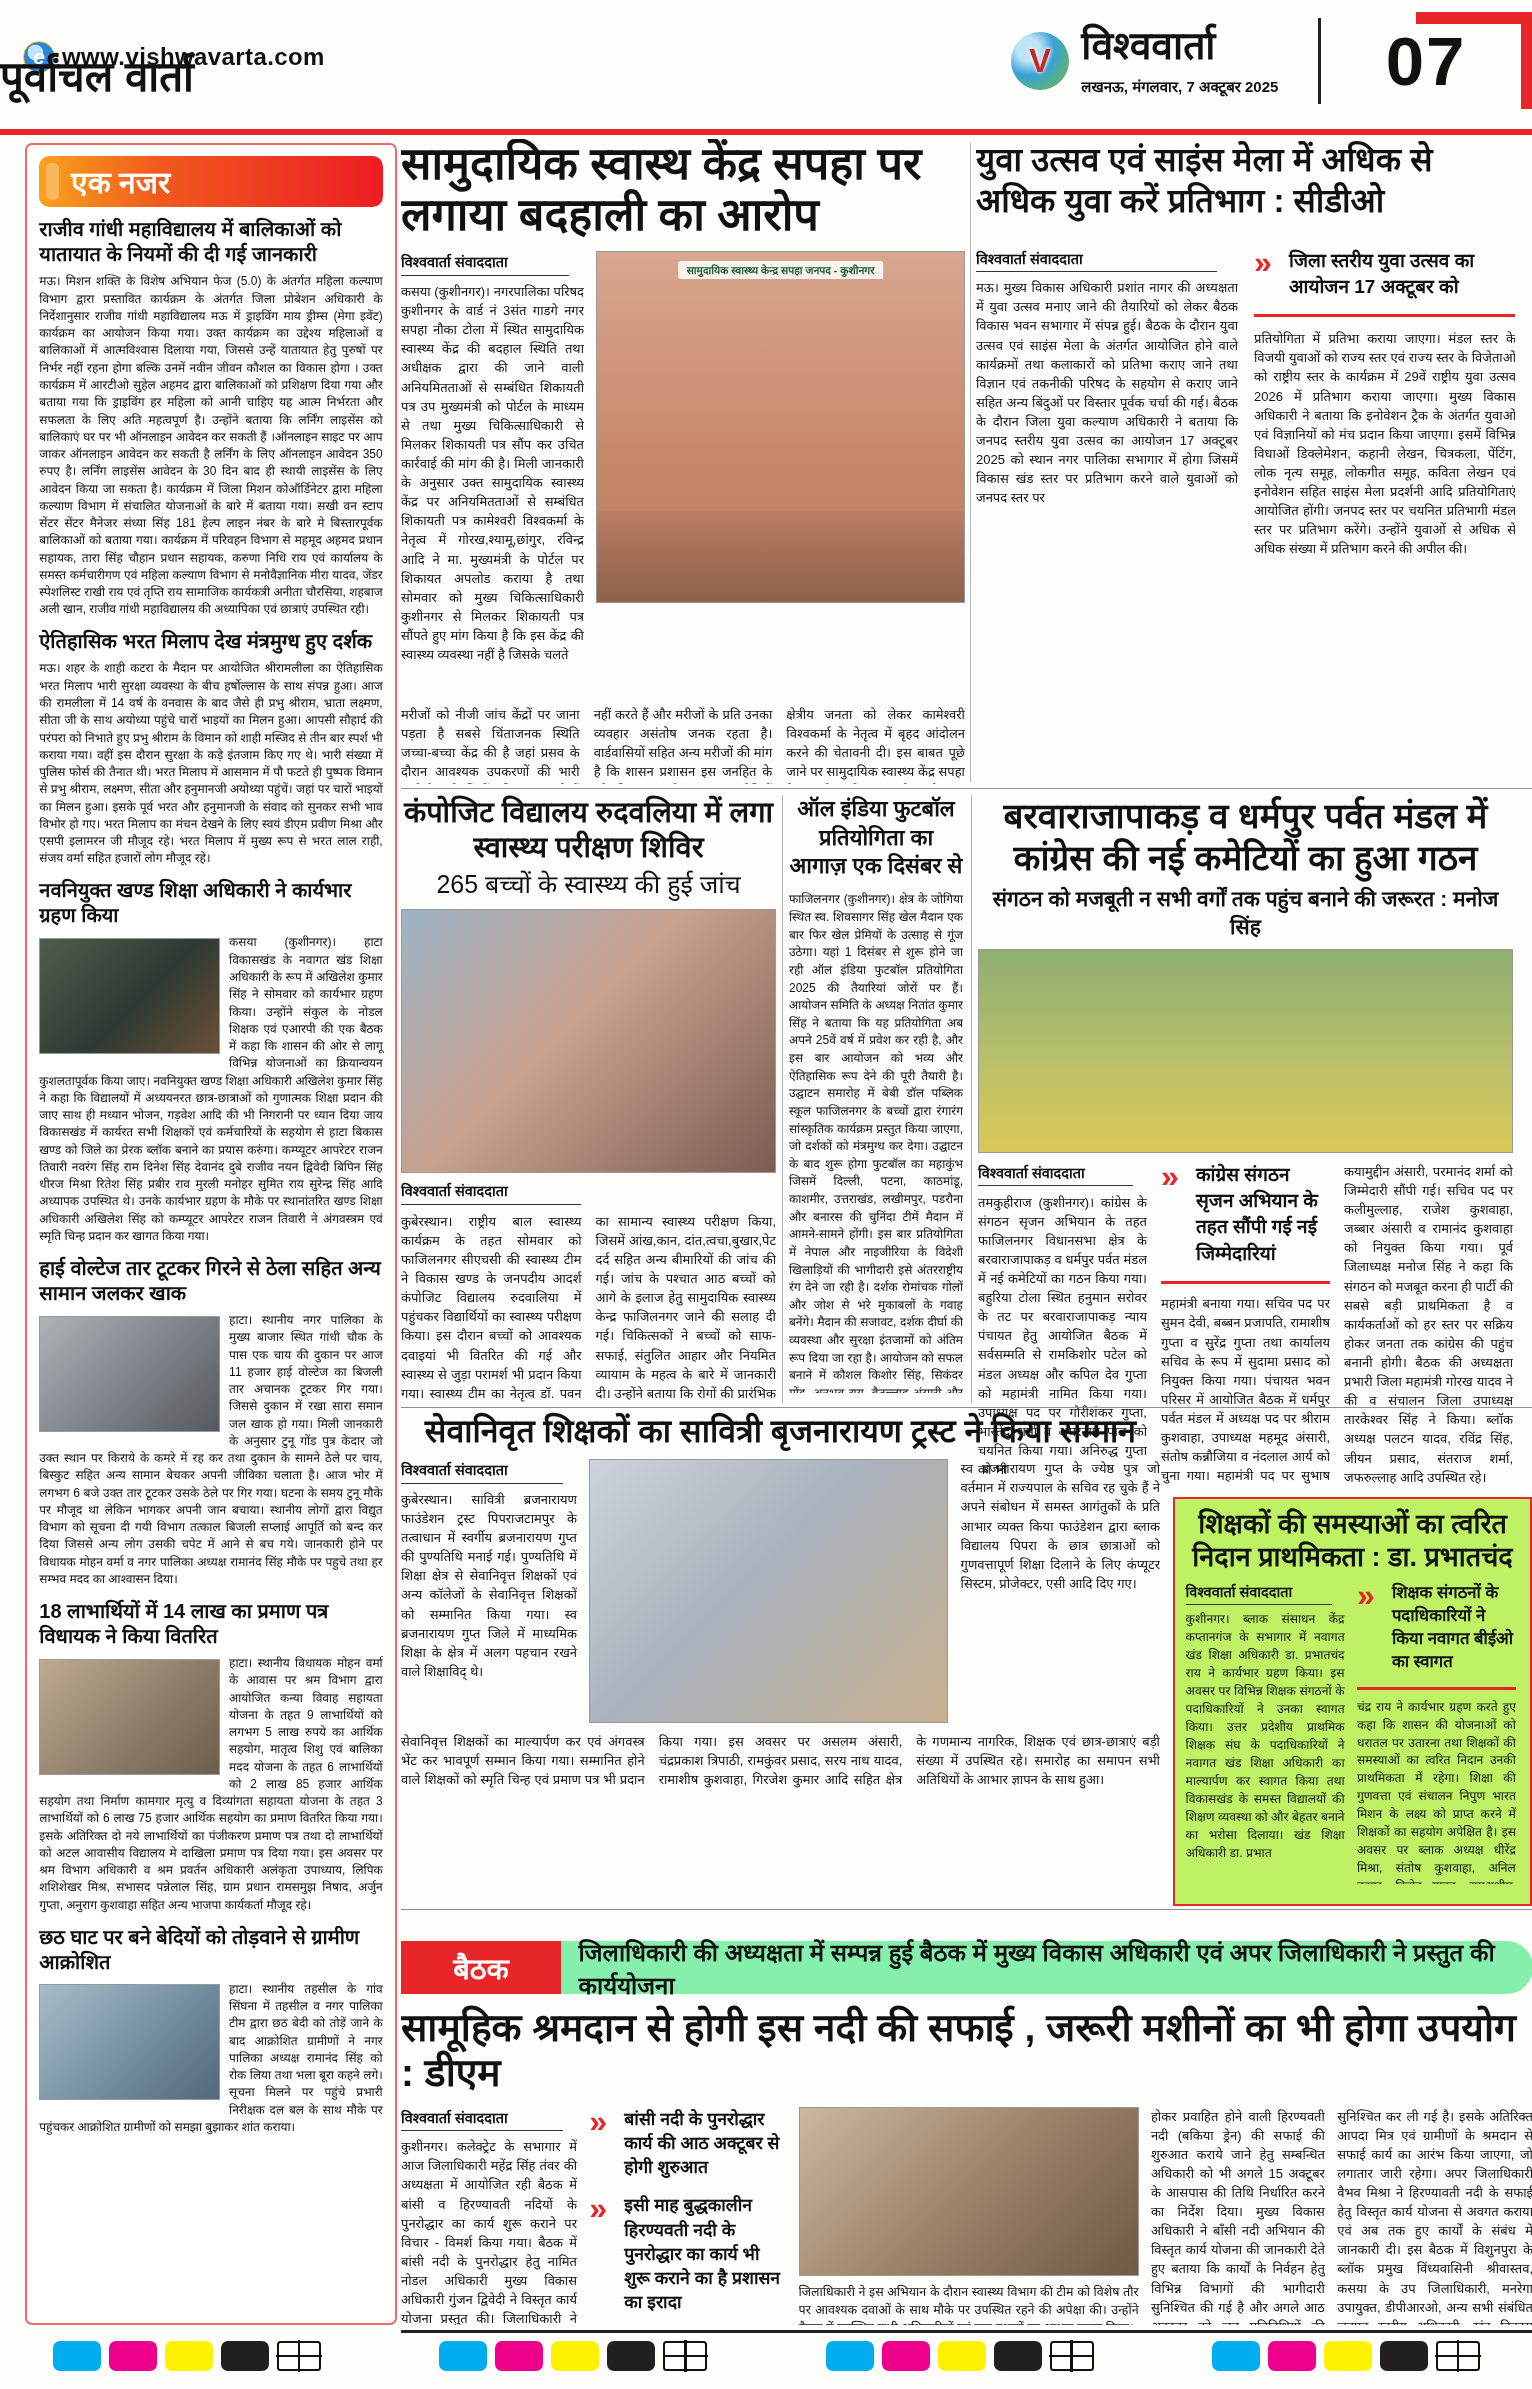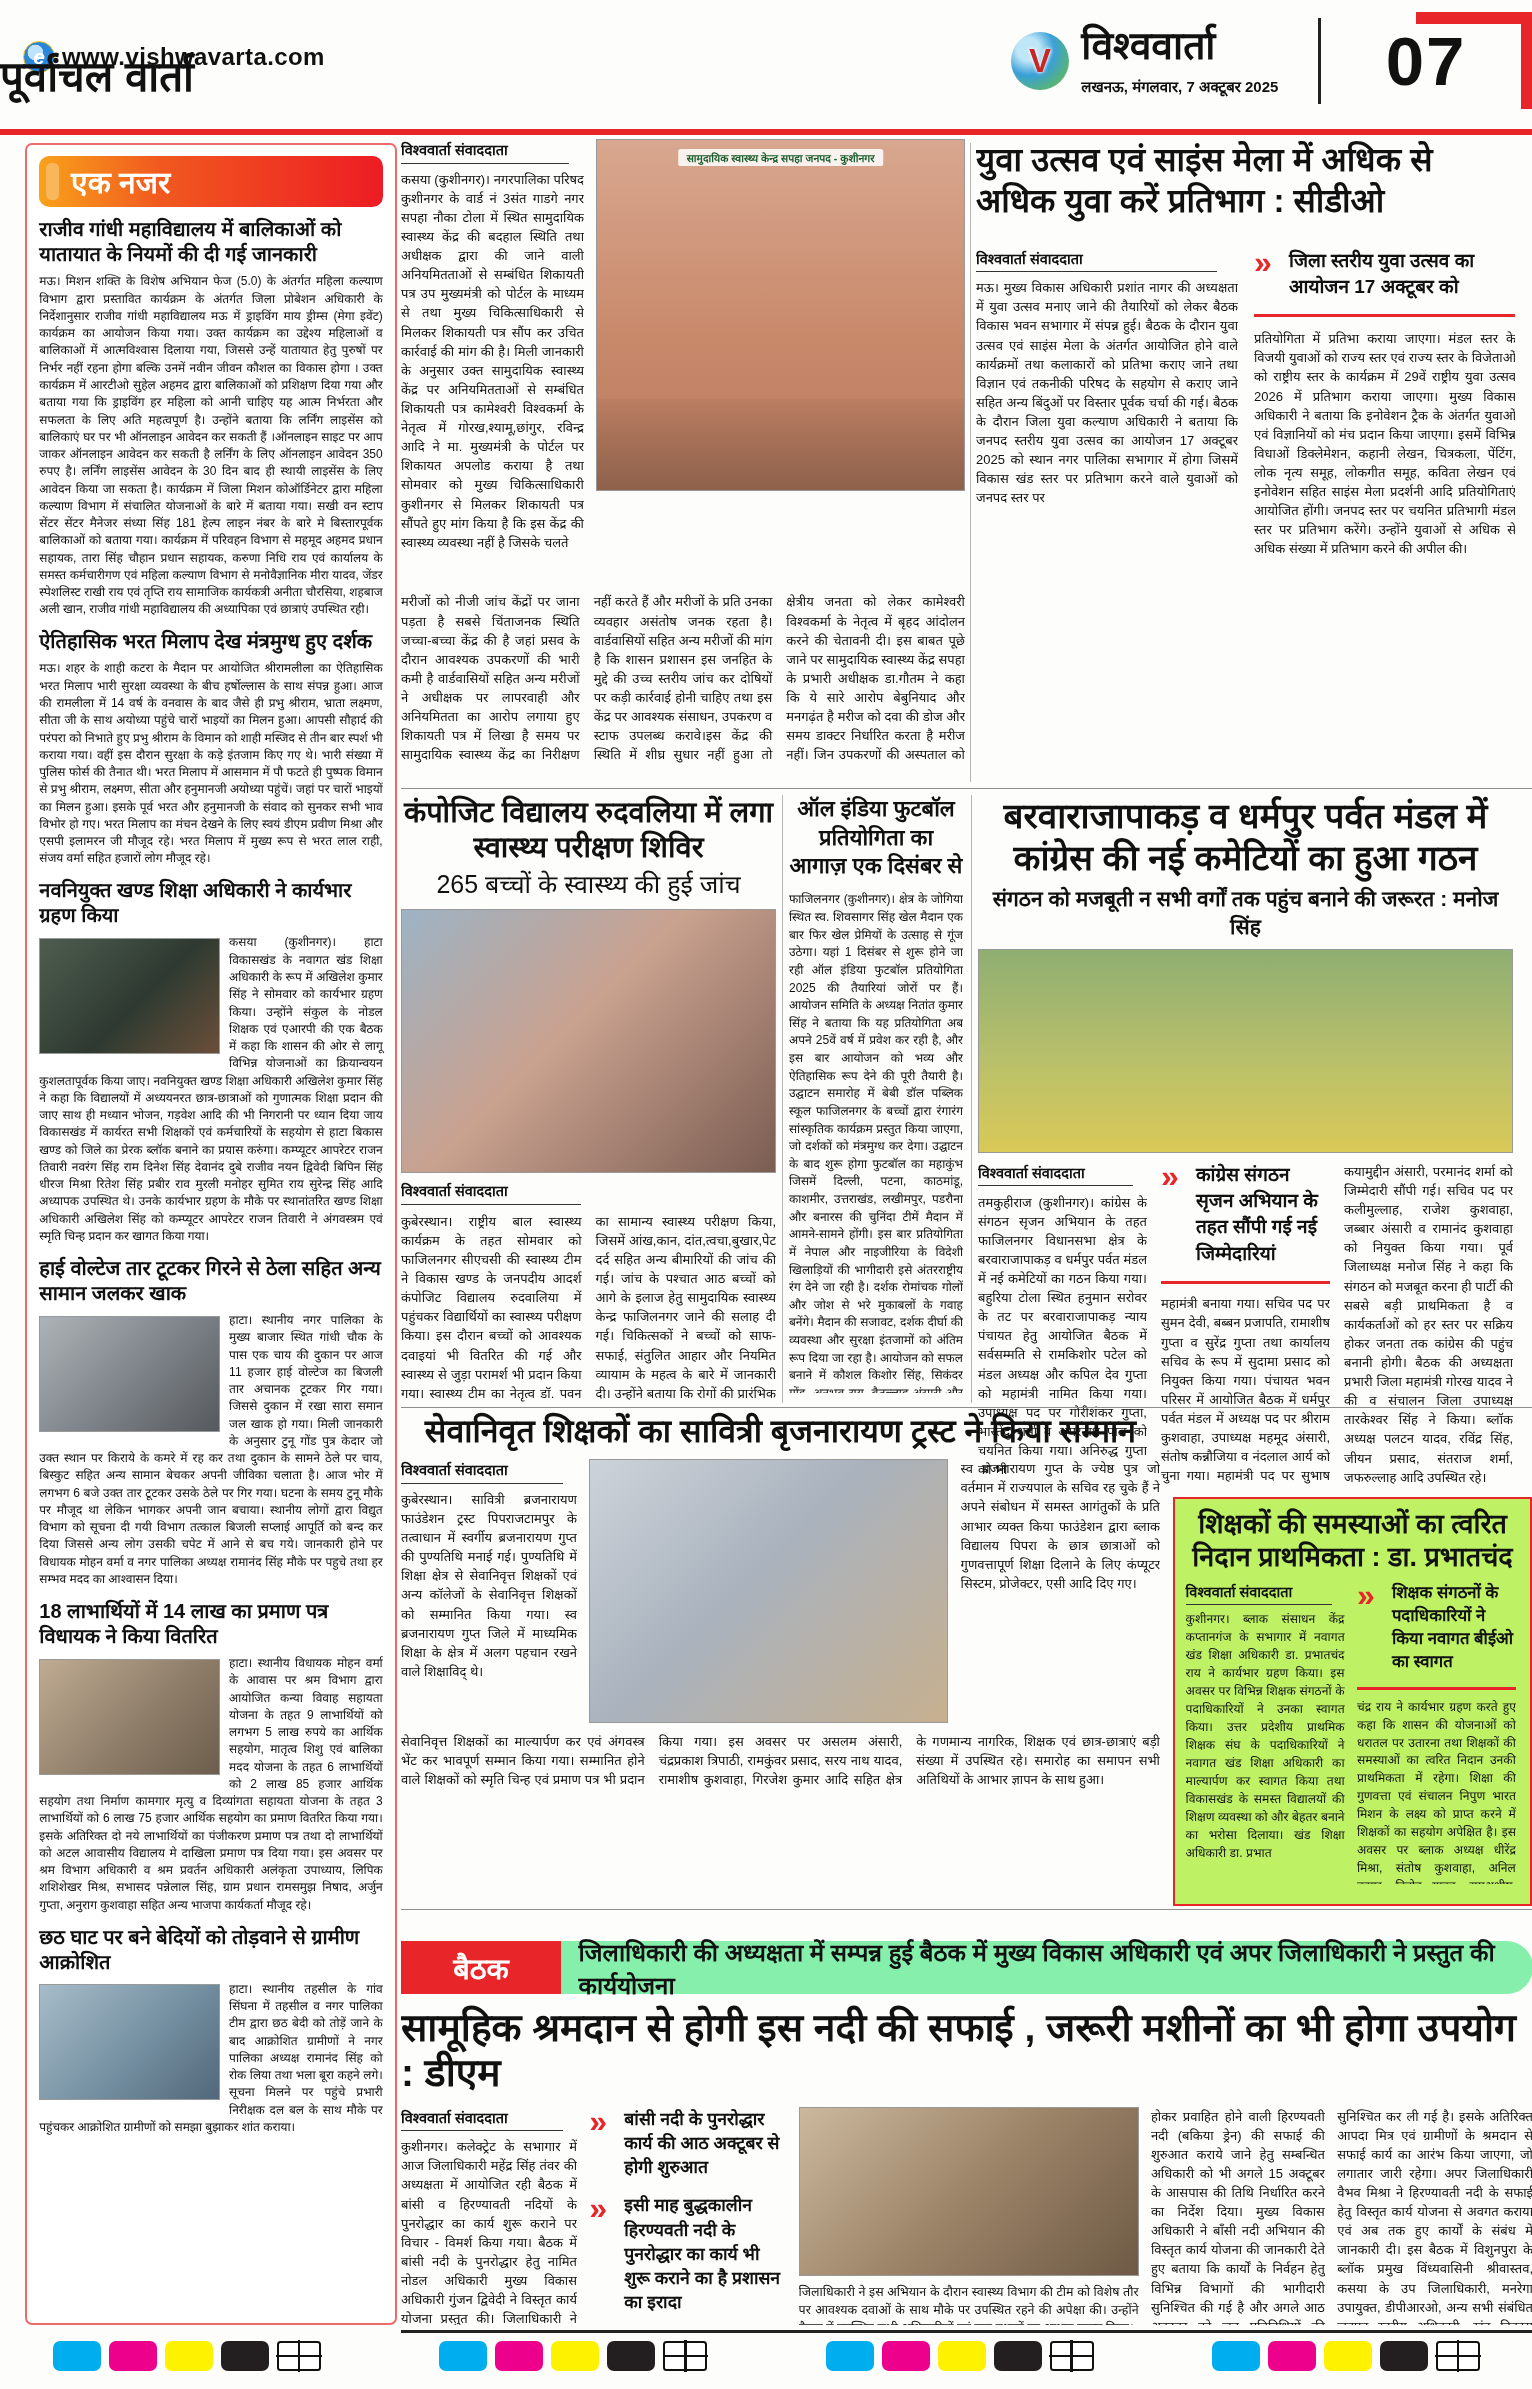--- a/index.html
+++ b/index.html
@@ -197,20 +197,21 @@
     </article>
 
     <article class="side-art clearfix">
       <h3>छठ घाट पर बने बेदियों को तोड़वाने से ग्रामीण आक्रोशित</h3>
       <div class="side-photo ph-chhath"></div>
       <div class="bd">हाटा। स्थानीय तहसील के गांव सिंघना में तहसील व नगर पालिका टीम द्वारा छठ बेदी को तोड़ें जाने के बाद आक्रोशित ग्रामीणों ने नगर पालिका अध्यक्ष रामानंद सिंह को रोक लिया तथा भला बूरा कहने लगे। सूचना मिलने पर पहुंचे प्रभारी निरीक्षक दल बल के साथ मौके पर पहुंचकर आक्रोशित ग्रामीणों को समझा बुझाकर शांत कराया।</div>
     </article>
   </aside>
 
   <section class="abs main-art">
+    <h1>सामुदायिक स्वास्थ केंद्र सपहा पर लगाया बदहाली का आरोप</h1>
     <div class="main-row">
       <div class="main-col1">
         <div class="byline">विश्ववार्ता संवाददाता</div>
         <div class="bodytext" style="height:414px;overflow:hidden;">कसया (कुशीनगर)। नगरपालिका परिषद कुशीनगर के वार्ड नं 3संत गाडगे नगर सपहा नौका टोला में स्थित सामुदायिक स्वास्थ्य केंद्र की बदहाल स्थिति तथा अधीक्षक द्वारा की जाने वाली अनियमितताओं से सम्बंधित शिकायती पत्र उप मुख्यमंत्री को पोर्टल के माध्यम से तथा मुख्य चिकित्साधिकारी से मिलकर शिकायती पत्र सौंप कर उचित कार्रवाई की मांग की है। मिली जानकारी के अनुसार उक्त सामुदायिक स्वास्थ्य केंद्र पर अनियमितताओं से सम्बंधित शिकायती पत्र कामेश्वरी विश्वकर्मा के नेतृत्व में गोरख,श्यामू,छांगुर, रविन्द्र आदि ने मा. मुख्यमंत्री के पोर्टल पर शिकायत अपलोड कराया है तथा सोमवार को मुख्य चिकित्साधिकारी कुशीनगर से मिलकर शिकायती पत्र सौंपते हुए मांग किया है कि इस केंद्र की स्वास्थ्य व्यवस्था नहीं है जिसके चलते</div>
       </div>
       <div class="photo main-photo">
         <span class="sign">सामुदायिक स्वास्थ्य केन्द्र सपहा जनपद - कुशीनगर</span>
       </div>
     </div>
     <div class="main-cols bodytext">मरीजों को नीजी जांच केंद्रों पर जाना पड़ता है सबसे चिंताजनक स्थिति जच्चा-बच्चा केंद्र की है जहां प्रसव के दौरान आवश्यक उपकरणों की भारी कमी है वार्डवासियों सहित अन्य मरीजों ने अधीक्षक पर लापरवाही और अनियमितता का आरोप लगाया हुए शिकायती पत्र में लिखा है समय पर सामुदायिक स्वास्थ्य केंद्र का निरीक्षण नहीं करते हैं और मरीजों के प्रति उनका व्यवहार असंतोष जनक रहता है। वार्डवासियों सहित अन्य मरीजों की मांग है कि शासन प्रशासन इस जनहित के मुद्दे की उच्च स्तरीय जांच कर दोषियों पर कड़ी कार्रवाई होनी चाहिए तथा इस केंद्र पर आवश्यक संसाधन, उपकरण व स्टाफ उपलब्ध करावे।इस केंद्र की स्थिति में शीघ्र सुधार नहीं हुआ तो क्षेत्रीय जनता को लेकर कामेश्वरी विश्वकर्मा के नेतृत्व में बृहद आंदोलन करने की चेतावनी दी। इस बाबत पूछे जाने पर सामुदायिक स्वास्थ्य केंद्र सपहा के प्रभारी अधीक्षक डा.गौतम ने कहा कि ये सारे आरोप बेबुनियाद और मनगढ़ंत है मरीज को दवा की डोज और समय डाक्टर निर्धारित करता है मरीज नहीं। जिन उपकरणों की अस्पताल को जरुरत है उसकी मांग हमारे द्वारा अपने अधिकारियों से पहले ही की जा चुकी है।</div>

